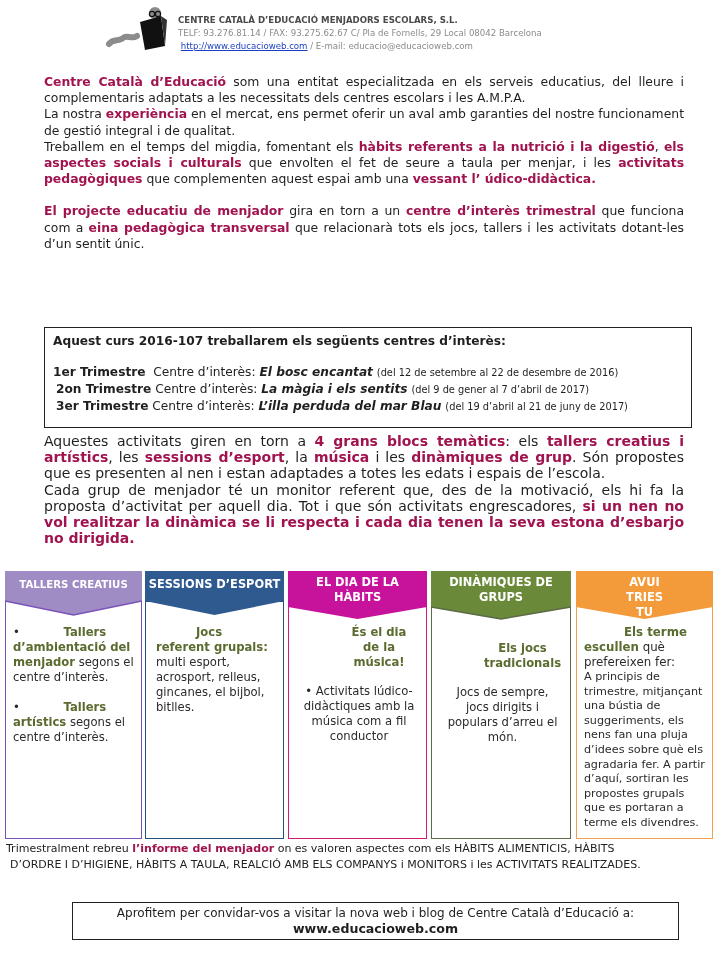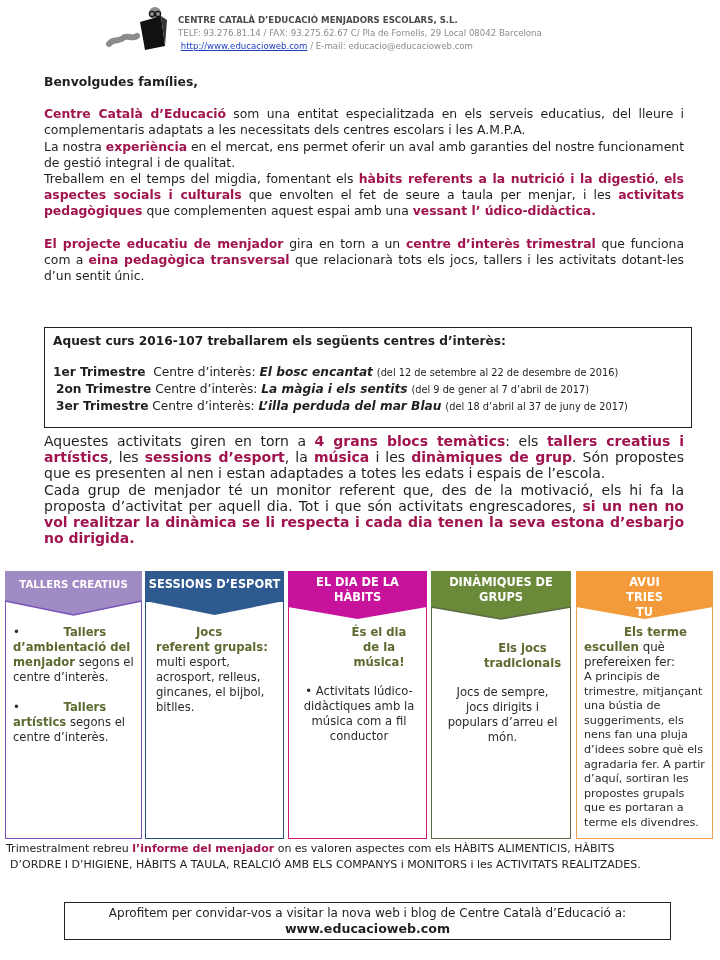--- a/index.html
+++ b/index.html
@@ -39,21 +39,21 @@
   .col .banner svg { position: absolute; left: 0; top: 0; width: 100%; height: 52px; }
   .col .btitle { position: absolute; left: 0; top: 4px; width: 100%; text-align: center; color: #fff; font-weight: bold; font-size: 11.4px; line-height: 15px; z-index: 3; }
   .col .content { position: absolute; left: 8px; right: 5px; top: 54px; font-size: 11.6px; line-height: 15px; color: #2b2b2b; z-index: 3; }
   .olive { color: #5b6b2f; font-weight: bold; margin-left: 40px; }
   .center { text-align: center; }
 
   
   .foot { position: absolute; left: 6px; top: 841px; width: 714px; font-size: 11px; line-height: 16px; color: #222; }
   .foot .l2 { padding-left: 4px; white-space: nowrap; }
 
-  .invite { position: absolute; left: 64px; top: 902px; width: 607px; height: 38px; border: 1.2px solid #222; text-align: center; font-size: 12px; line-height: 15px; padding-top: 3px; }
+  .invite { position: absolute; left: 72px; top: 902px; width: 607px; height: 38px; border: 1.2px solid #222; text-align: center; font-size: 12px; line-height: 15px; padding-top: 3px; }
   .invite .url { font-weight: bold; font-size: 12.6px; }
 </style>
 </head>
 <body>
 
 <div class="header">
   <svg class="logo" viewBox="0 0 70 50">
     <path d="M4 40 C8 34, 14 38, 18 34 C22 30, 26 36, 32 32" stroke="#8c8c8c" stroke-width="6" fill="none" stroke-linecap="round"></path>
     <circle cx="50" cy="9" r="6" fill="#8c8c8c"></circle>
     <circle cx="47" cy="10" r="2.6" fill="none" stroke="#111" stroke-width="1.2"></circle>
@@ -62,33 +62,32 @@
     <polygon points="56,12 62,16 60,42" fill="#333"></polygon>
   </svg>
   <div class="hdr-text">
     <div class="co">CENTRE CATALÀ D’EDUCACIÓ MENJADORS ESCOLARS,  S.L.</div>
     <div>TELF: 93.276.81.14 / FAX: 93.275.62.67   C/ Pla de Fornells, 29 Local 08042 Barcelona</div>
     <div>&nbsp;<a>http://www.educacioweb.com</a><span> / E-mail: educacio@educacioweb.com</span></div>
   </div>
 </div>
 
 <div class="main">
-  <div class="greet">Benvolgudes famílies,</div>
   <p class="p"><span class="hl">Centre Català d’Educació</span><span> som una entitat especialitzada en els serveis educatius, del lleure i complementaris adaptats a les necessitats dels centres escolars i les A.M.P.A.</span></p>
   <p class="p"><span>La nostra </span><span class="hl">experiència</span><span> en el mercat, ens permet oferir un aval amb garanties del nostre funcionament de gestió integral i de qualitat.</span></p>
   <p class="p"><span>Treballem en el temps del migdia, fomentant els </span><span class="hl">hàbits referents a la nutrició i la digestió</span><span>, </span><span class="hl">els aspectes socials i culturals</span><span> que envolten el fet de seure a taula per menjar, i les </span><span class="hl">activitats pedagògiques</span><span> que complementen aquest espai amb una </span><span class="hl">vessant l’ údico-didàctica.</span></p>
   <div class="gap"></div>
   <p class="p"><span class="hl">El projecte educatiu de menjador</span><span> gira en torn a un </span><span class="hl">centre d’interès trimestral</span><span> que funciona com a </span><span class="hl">eina pedagògica transversal</span><span> que relacionarà tots els jocs, tallers i les activitats dotant-les d’un sentit únic.</span></p>
 </div>
 
 <div class="tribox">
   <div class="ttl">Aquest curs 2016-107 treballarem els següents centres d’interès:</div>
   <div class="tri-row"><b>1er Trimestre</b>&nbsp; <span>Centre d’interès: </span><span class="name">El bosc encantat</span> <span class="dates">(del 12 de setembre al 22 de desembre de 2016)</span></div>
   <div class="tri-row" style="padding-left:3px"><b>2on Trimestre</b> <span>Centre d’interès: </span><span class="name">La  màgia i els sentits</span> <span class="dates">(del 9 de gener al 7 d’abril de 2017)</span></div>
-  <div class="tri-row" style="padding-left:3px"><b>3er Trimestre</b> <span>Centre d’interès: </span><span class="name">L’illa perduda del mar Blau</span> <span class="dates">(del 18 d’abril al 37 de juny de 2017)</span></div>
+  <div class="tri-row" style="padding-left:3px"><b>3er Trimestre</b> <span>Centre d’interès: </span><span class="name">L’illa perduda del mar Blau</span> <span class="dates">(del 19 d’abril al 21 de juny de 2017)</span></div>
 </div>
 
 <div class="main2">
   <p class="p"><span>Aquestes activitats giren en torn a </span><span class="hl">4 grans blocs temàtics</span><span>: els </span><span class="hl">tallers creatius i artístics</span><span>, les </span><span class="hl">sessions d’esport</span><span>, la </span><span class="hl">música</span><span> i les </span><span class="hl">dinàmiques de grup</span><span>. Són propostes que es presenten al nen i estan adaptades a totes les edats i espais de l’escola.</span></p>
   <p class="p"><span>Cada grup de menjador té un monitor referent que, des de la motivació, els hi fa la proposta d’activitat per aquell dia. Tot i que són activitats engrescadores, </span><span class="hl">si un nen no vol realitzar la dinàmica se li respecta i cada dia tenen la seva estona d’esbarjo no dirigida.</span></p>
 </div>
 
 <div class="cols">
 
   <div class="col" style="left:0; width:137px;">

